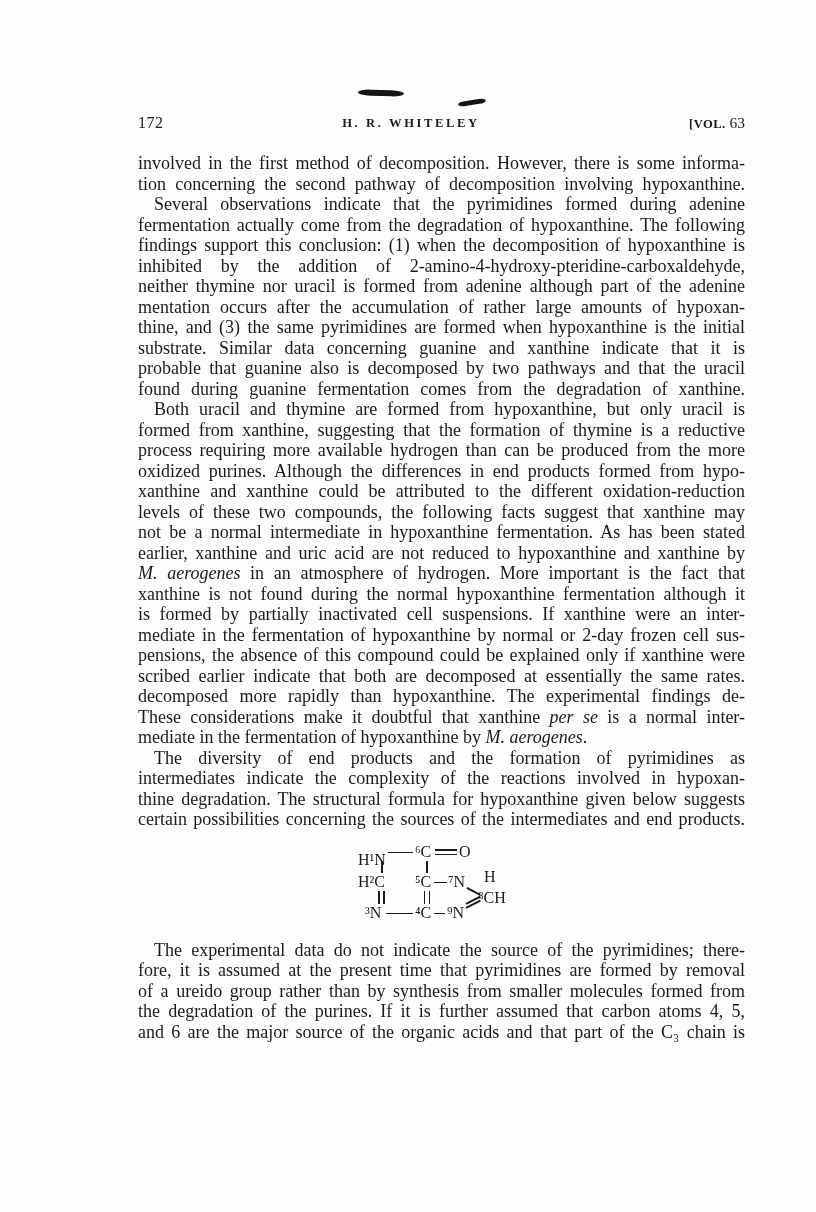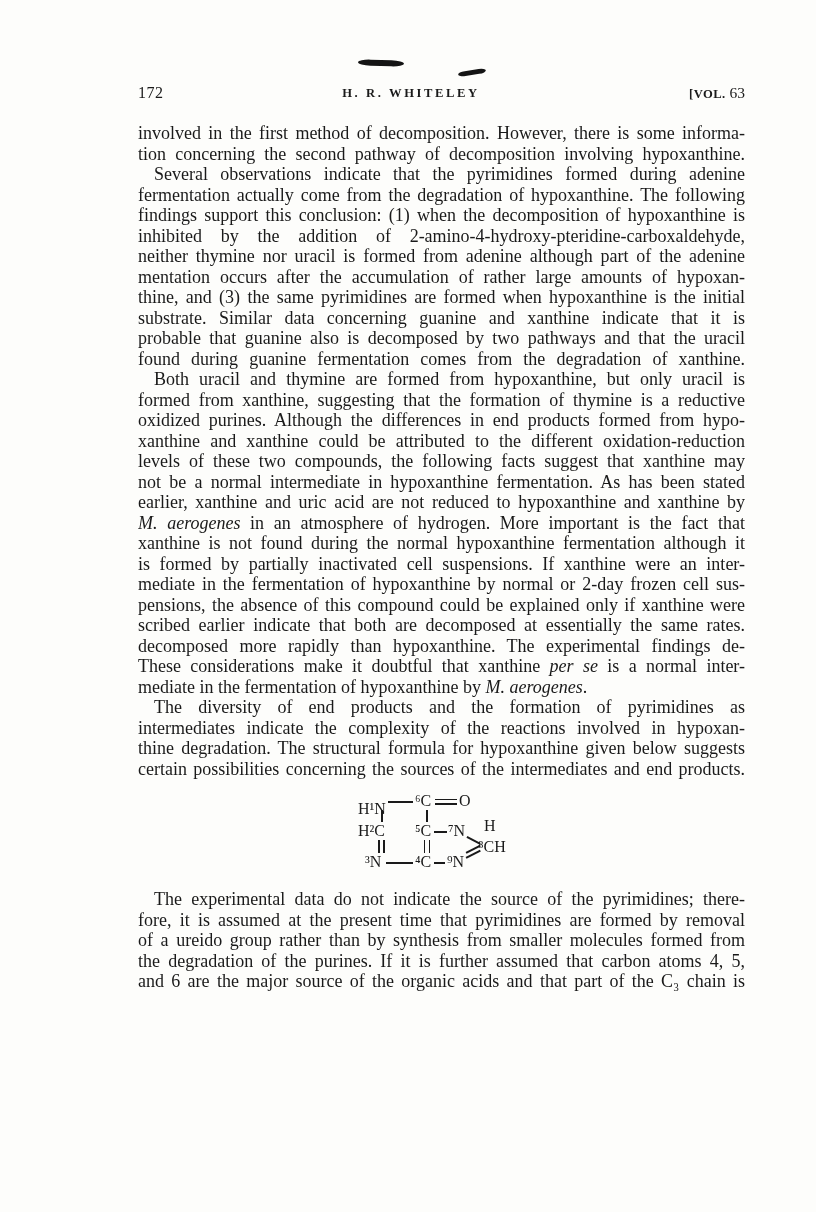--- a/index.html
+++ b/index.html
@@ -4,21 +4,21 @@
 <style>
   html,body{margin:0;padding:0;}
   body{
     width:816px;height:1212px;
     background:#fdfdfb;
     position:relative;
     font-family:"Liberation Serif","DejaVu Serif",serif;
     color:#1a1a1a;
     overflow:hidden;
   }
-  .page{position:absolute;inset:0;}
+  .page{position:absolute;inset:0;margin-top:30px;}
 
   
   .smudge{position:absolute;background:#141414;}
   .smudge-a{left:358px;top:60px;width:46px;height:6px;border-radius:55%/100%;transform:rotate(2deg);}
   .smudge-b{left:458px;top:70px;width:28px;height:5px;border-radius:50%/100%;transform:rotate(-9deg);}
 
   
   .header{position:absolute;top:84px;left:138px;width:607px;height:18px;}
   .pgnum{position:absolute;left:0;top:0;font-size:16px;letter-spacing:.5px;}
   .runtitle{position:absolute;left:273px;top:2px;transform:translateX(-50%);
@@ -93,20 +93,21 @@
       <div class="tl">mentation occurs after the accumulation of rather large amounts of hypoxan-</div>
       <div class="tl">thine, and (3) the same pyrimidines are formed when hypoxanthine is the initial</div>
       <div class="tl">substrate. Similar data concerning guanine and xanthine indicate that it is</div>
       <div class="tl">probable that guanine also is decomposed by two pathways and that the uracil</div>
       <div class="tl">found during guanine fermentation comes from the degradation of xanthine.</div>
     </div>
 
     <div class="para">
       <div class="tl ind">Both uracil and thymine are formed from hypoxanthine, but only uracil is</div>
       <div class="tl">formed from xanthine, suggesting that the formation of thymine is a reductive</div>
+      <div class="tl">process requiring more available hydrogen than can be produced from the more</div>
       <div class="tl">oxidized purines. Although the differences in end products formed from hypo-</div>
       <div class="tl">xanthine and xanthine could be attributed to the different oxidation-reduction</div>
       <div class="tl">levels of these two compounds, the following facts suggest that xanthine may</div>
       <div class="tl">not be a normal intermediate in hypoxanthine fermentation. As has been stated</div>
       <div class="tl">earlier, xanthine and uric acid are not reduced to hypoxanthine and xanthine by</div>
       <div class="tl"><span class="it">M. aerogenes</span><span> in an atmosphere of hydrogen. More important is the fact that</span></div>
       <div class="tl">xanthine is not found during the normal hypoxanthine fermentation although it</div>
       <div class="tl">is formed by partially inactivated cell suspensions. If xanthine were an inter-</div>
       <div class="tl">mediate in the fermentation of hypoxanthine by normal or 2-day frozen cell sus-</div>
       <div class="tl">pensions, the absence of this compound could be explained only if xanthine were</div>

